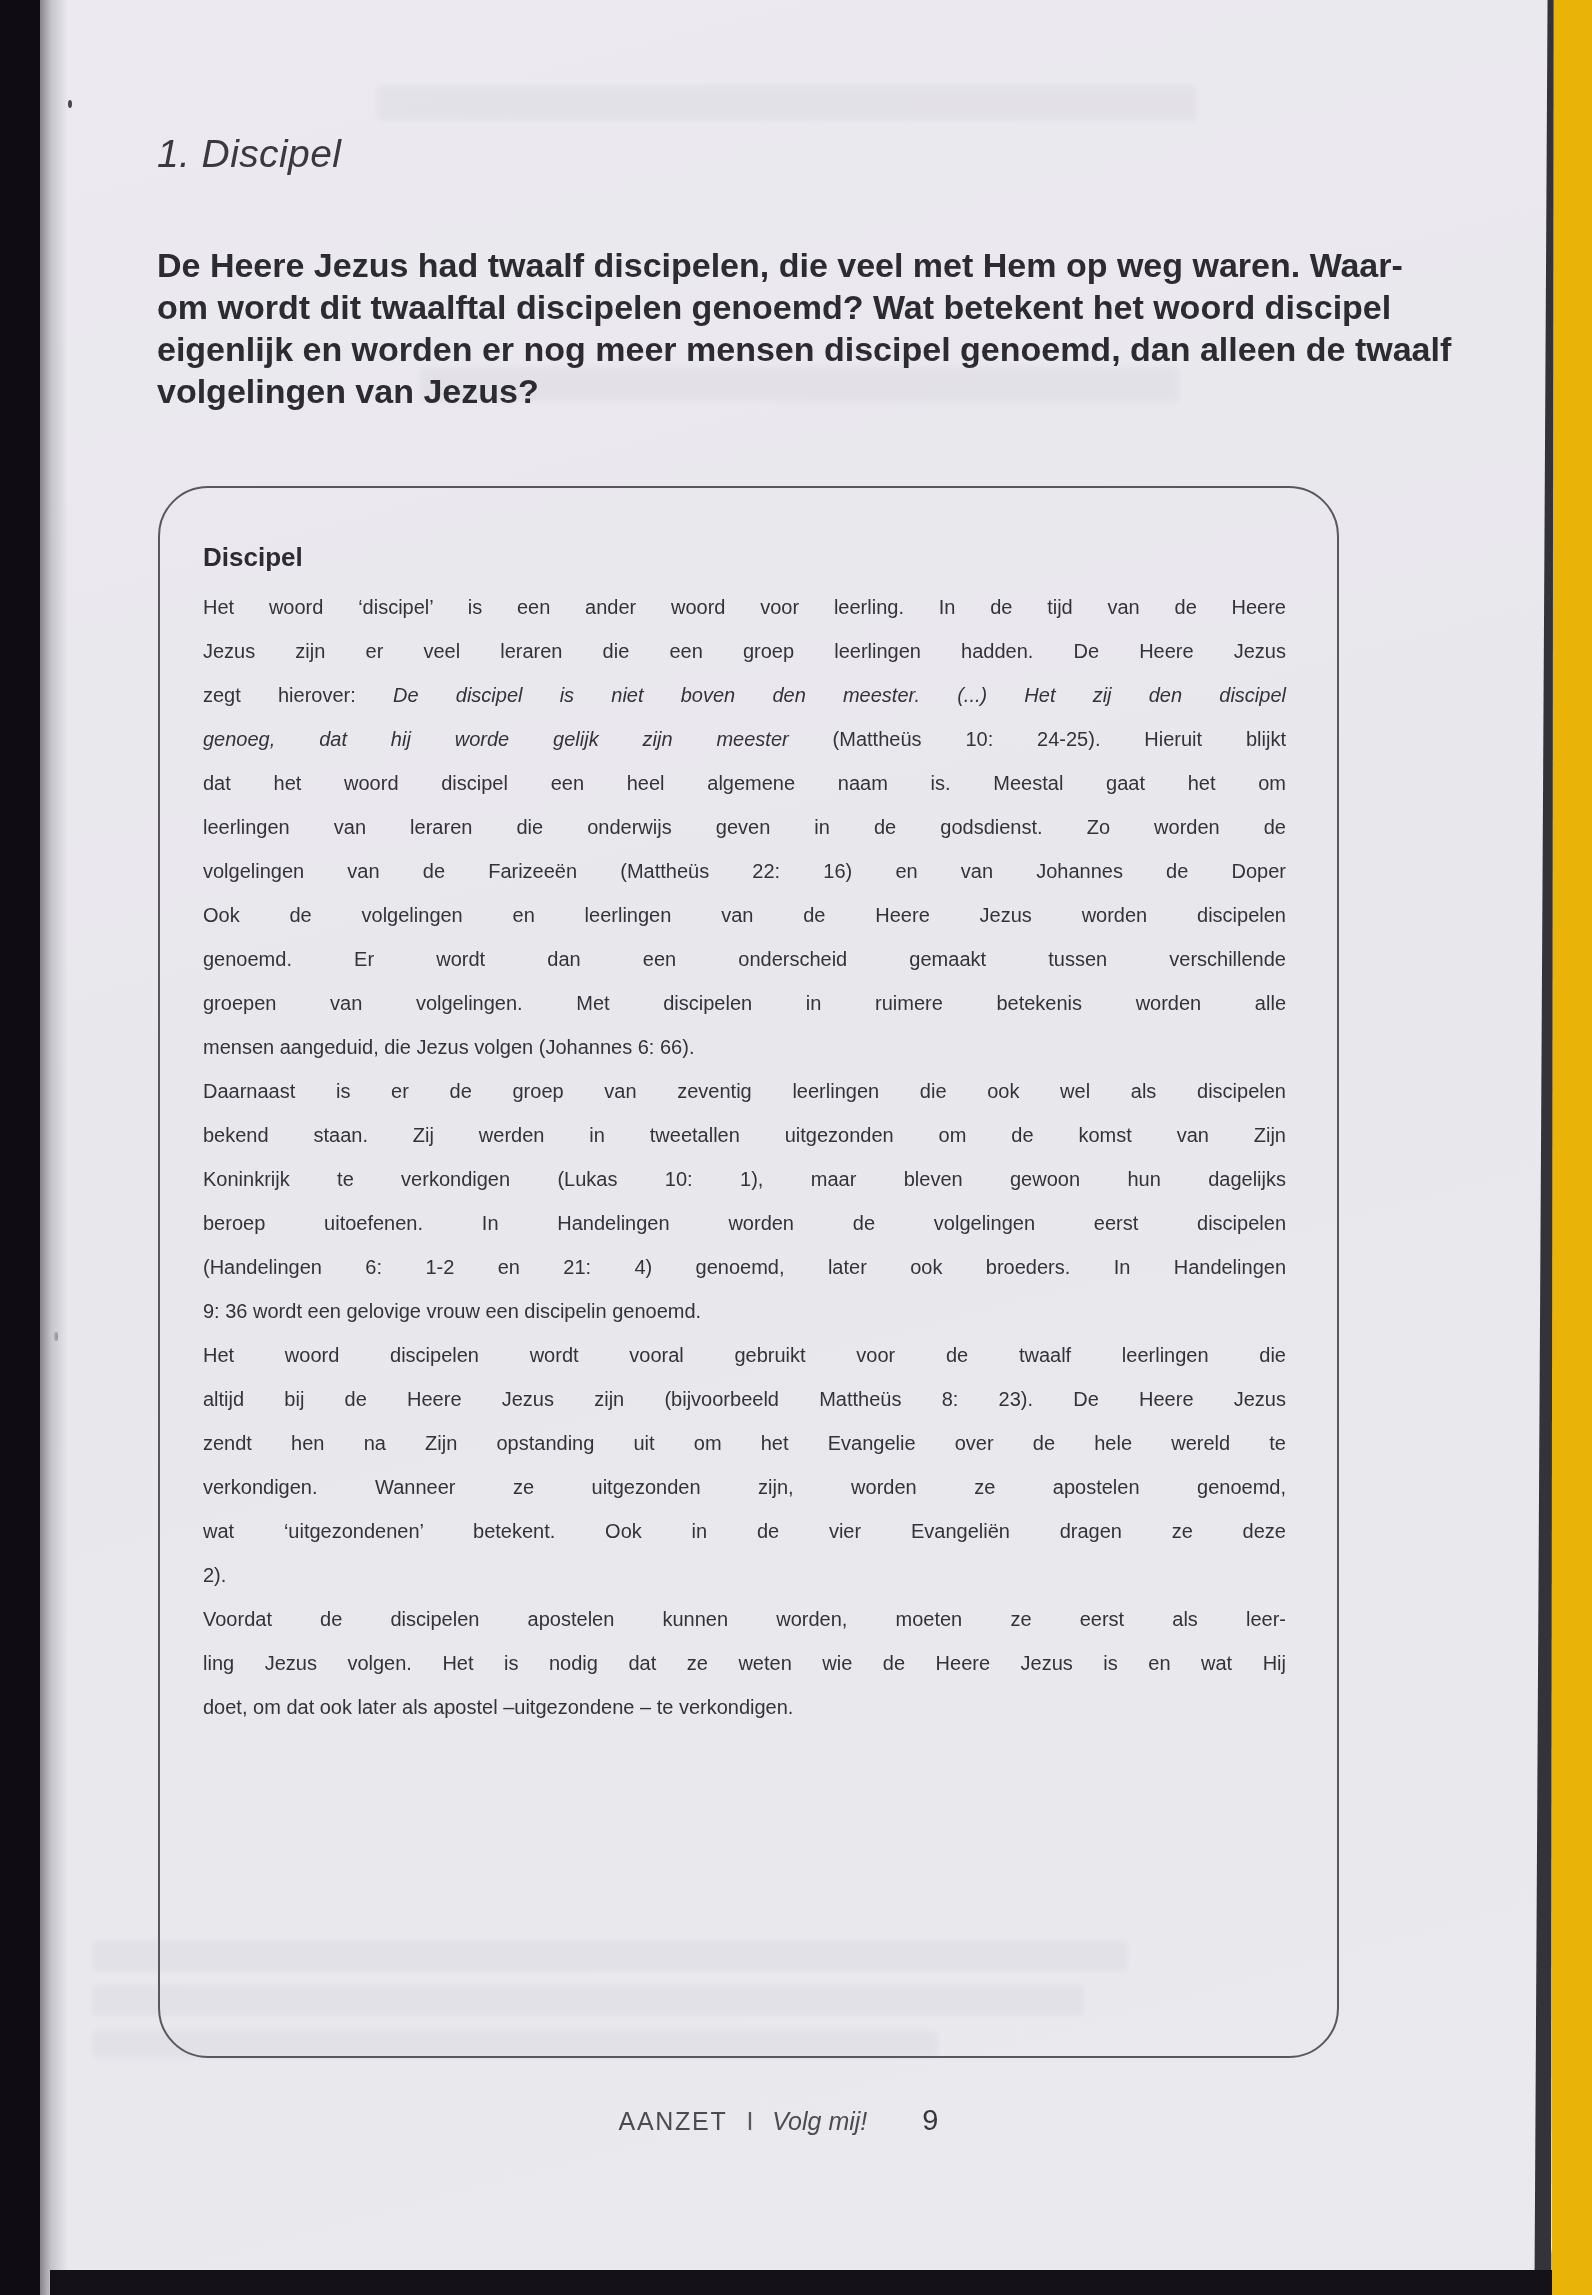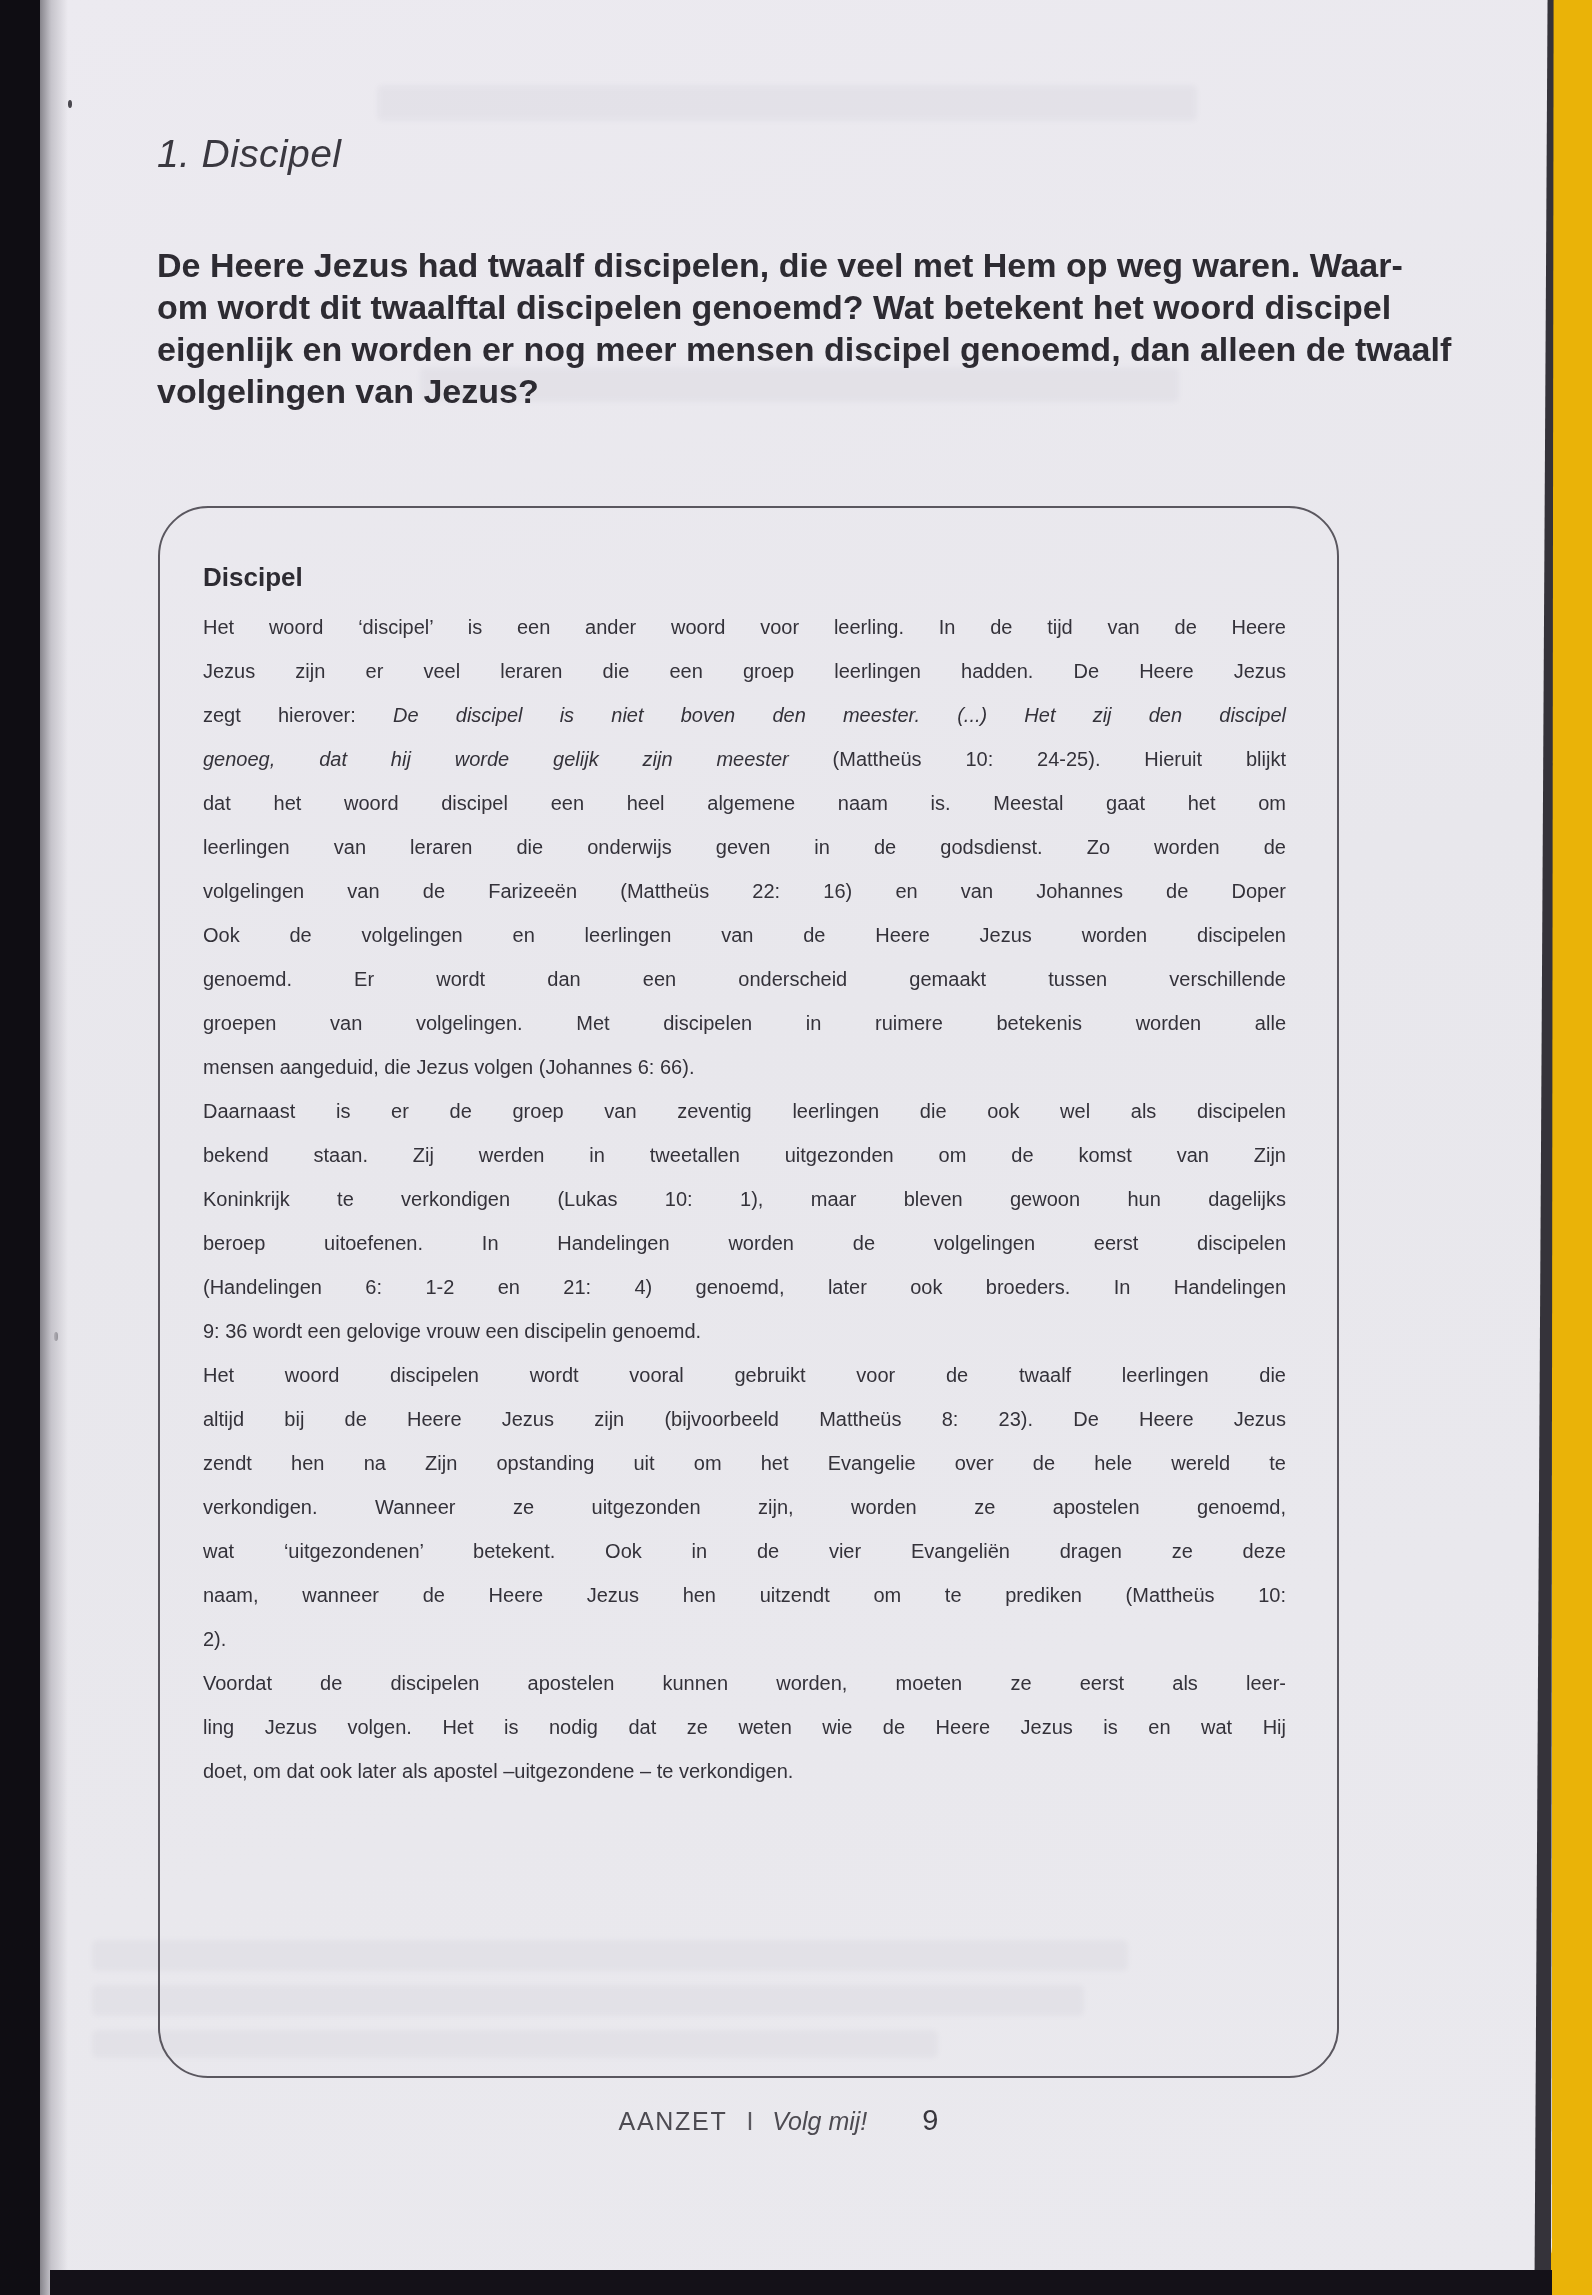--- a/index.html
+++ b/index.html
@@ -29,21 +29,21 @@
     font-size:39px;line-height:55px;font-style:italic;font-weight:500;color:#3a3840;
     letter-spacing:0.4px;
   }
   
   .intro{
     position:absolute;left:157px;top:244px;width:1174px;
     font-size:34px;line-height:42px;font-weight:700;color:#2d2b32;
   }
   
   .box{
-    position:absolute;left:158px;top:506px;width:1181px;height:1572px;
+    position:absolute;left:158px;top:486px;width:1181px;height:1572px;
     border:2.2px solid #5a575f;border-radius:50px;box-sizing:border-box;
     padding:52px 52px 0 43px;
   }
   .box-title{
     font-size:26px;line-height:35px;font-weight:700;color:#2d2b32;margin-bottom:10.4px;
   }
   .box-body{
     font-size:20px;line-height:44px;color:#34323a;width:1083px;
   }
   .tline{white-space:nowrap;text-align:justify;}
@@ -114,21 +114,20 @@
             <div class="tline just"><span>beroep uitoefenen. In Handelingen worden de volgelingen eerst discipelen</span></div>
             <div class="tline just"><span>(Handelingen 6: 1-2 en 21: 4) genoemd, later ook broeders. In Handelingen</span></div>
             <div class="tline"><span>9: 36 wordt een gelovige vrouw een discipelin genoemd.</span></div>
           </div>
           <div class="para">
             <div class="tline just"><span>Het woord discipelen wordt vooral gebruikt voor de twaalf leerlingen die</span></div>
             <div class="tline just"><span>altijd bij de Heere Jezus zijn (bijvoorbeeld Mattheüs 8: 23). De Heere Jezus</span></div>
             <div class="tline just"><span>zendt hen na Zijn opstanding uit om het Evangelie over de hele wereld te</span></div>
             <div class="tline just"><span>verkondigen. Wanneer ze uitgezonden zijn, worden ze apostelen genoemd,</span></div>
             <div class="tline just"><span>wat ‘uitgezondenen’ betekent. Ook in de vier Evangeliën dragen ze deze</span></div>
-            <div class="tline just"><span>naam, wanneer de Heere Jezus hen uitzendt om te prediken (Mattheüs 10:</span></div>
             <div class="tline"><span>2).</span></div>
           </div>
           <div class="para">
             <div class="tline just"><span>Voordat de discipelen apostelen kunnen worden, moeten ze eerst als leer-</span></div>
             <div class="tline just"><span>ling Jezus volgen. Het is nodig dat ze weten wie de Heere Jezus is en wat Hij</span></div>
             <div class="tline"><span>doet, om dat ook later als apostel –uitgezondene – te verkondigen.</span></div>
           </div>
         </div>
     </div>
 

